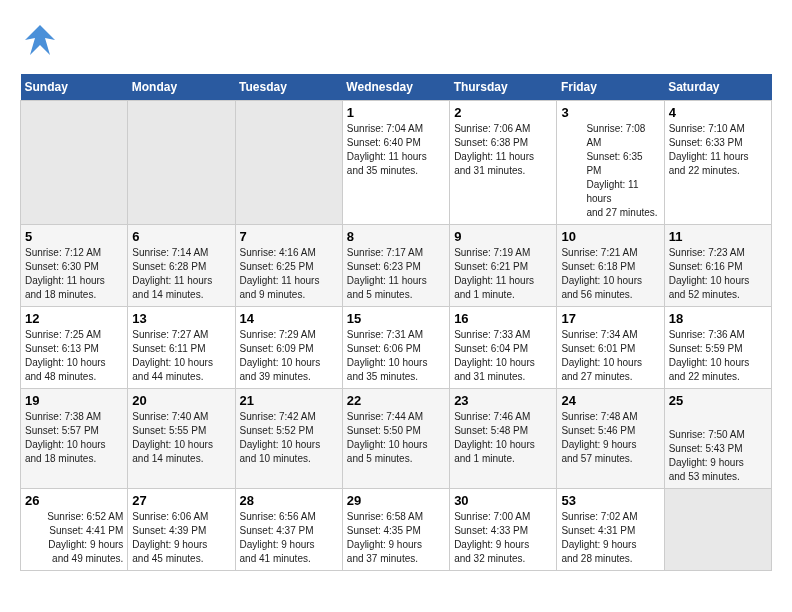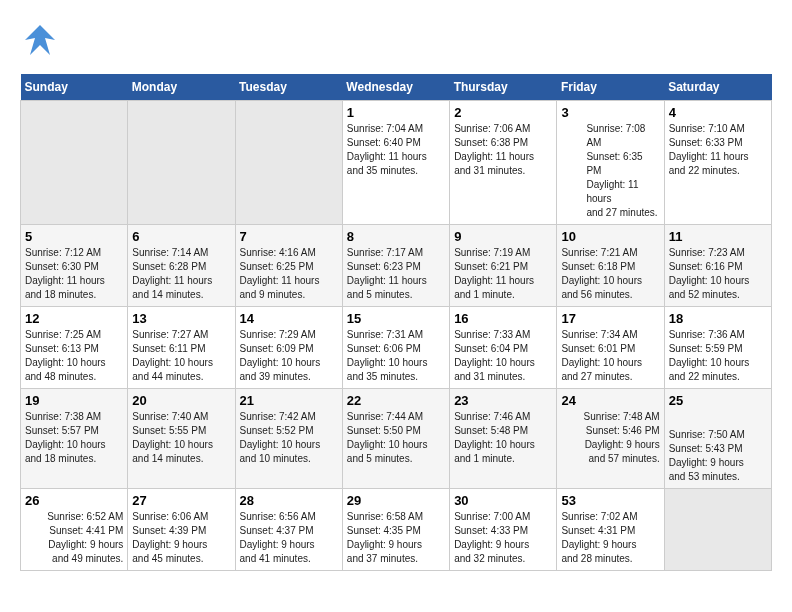--- a/index.html
+++ b/index.html
@@ -290,21 +290,21 @@
         </td>
         <td>
           <span class="day-num">23</span>
           <div class="day-info" style="white-space: pre-line;">Sunrise: 7:46 AM
 Sunset: 5:48 PM
 Daylight: 10 hours
 and 1 minute.</div>
         </td>
         <td>
           <span class="day-num">24</span>
-          <div class="day-info" style="white-space: pre-line; text-align: right;">Sunrise: 7:48 AM
+          <div class="day-info" style="white-space: pre-line;">Sunrise: 7:48 AM
 Sunset: 5:46 PM
 Daylight: 9 hours
 and 57 minutes.</div>
         </td>
         <td>
           <span class="day-num">25</span>
           <div class="day-info" style="white-space: pre-line; margin-top: 20px;">Sunrise: 7:50 AM
 Sunset: 5:43 PM
 Daylight: 9 hours
 and 53 minutes.</div>

